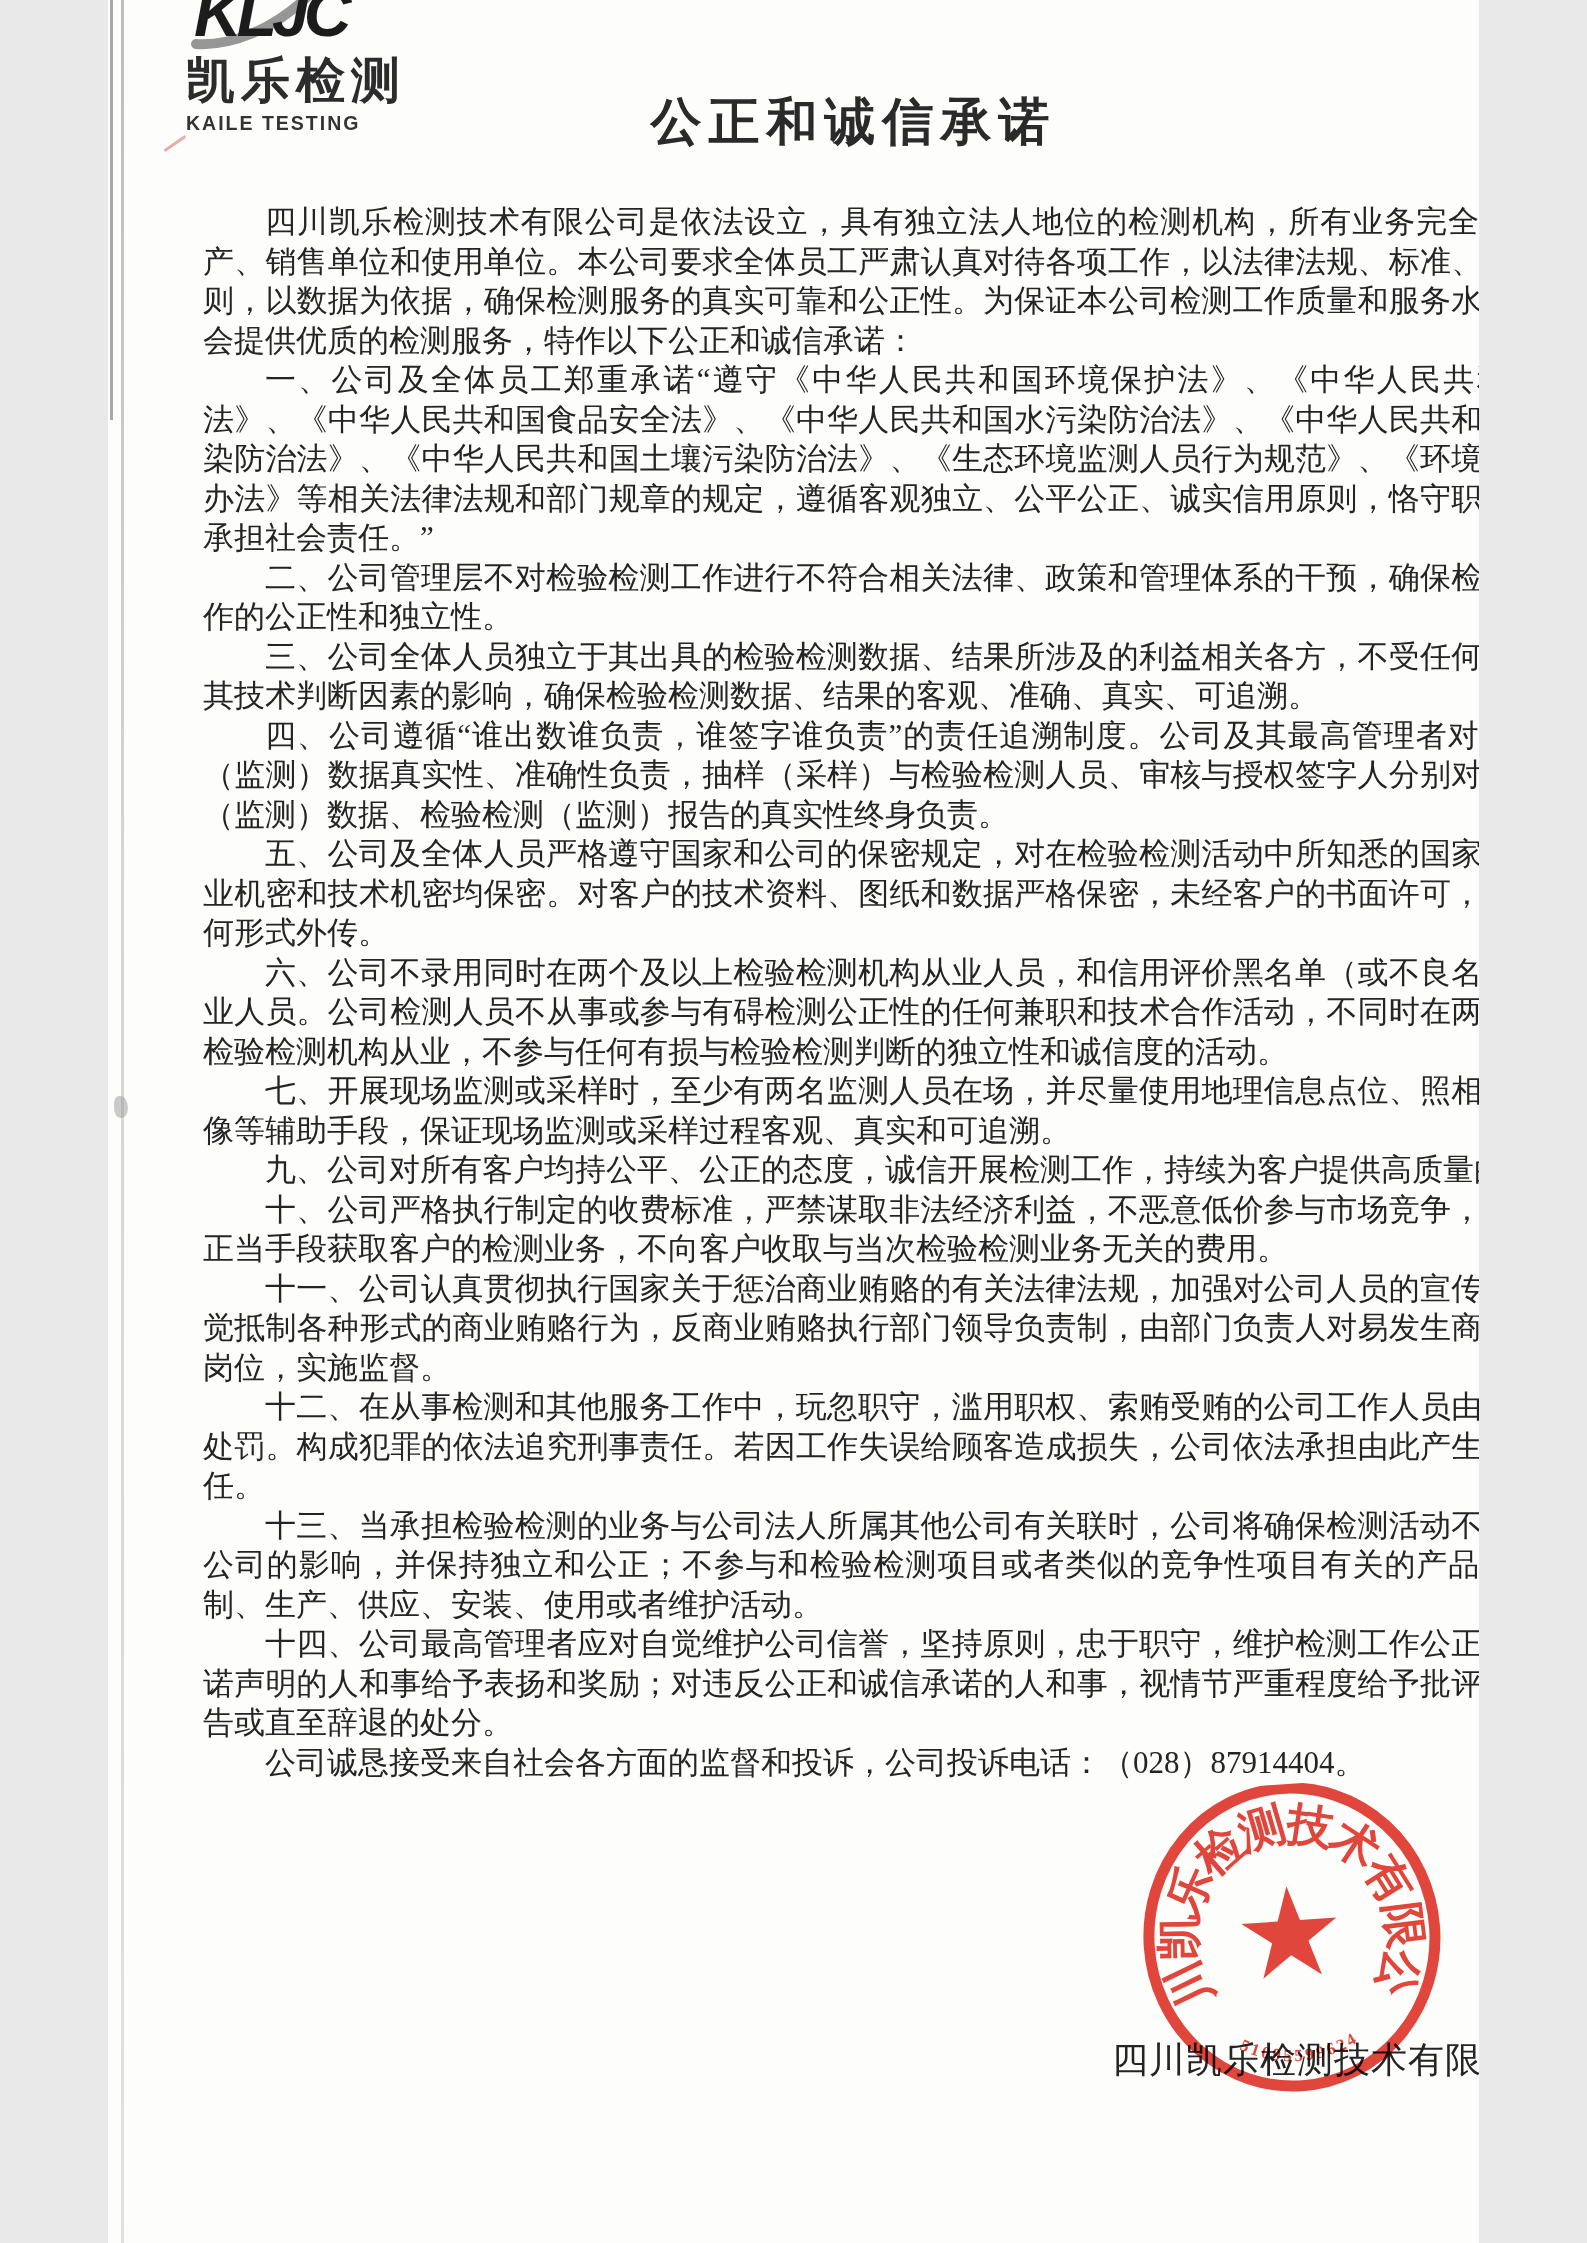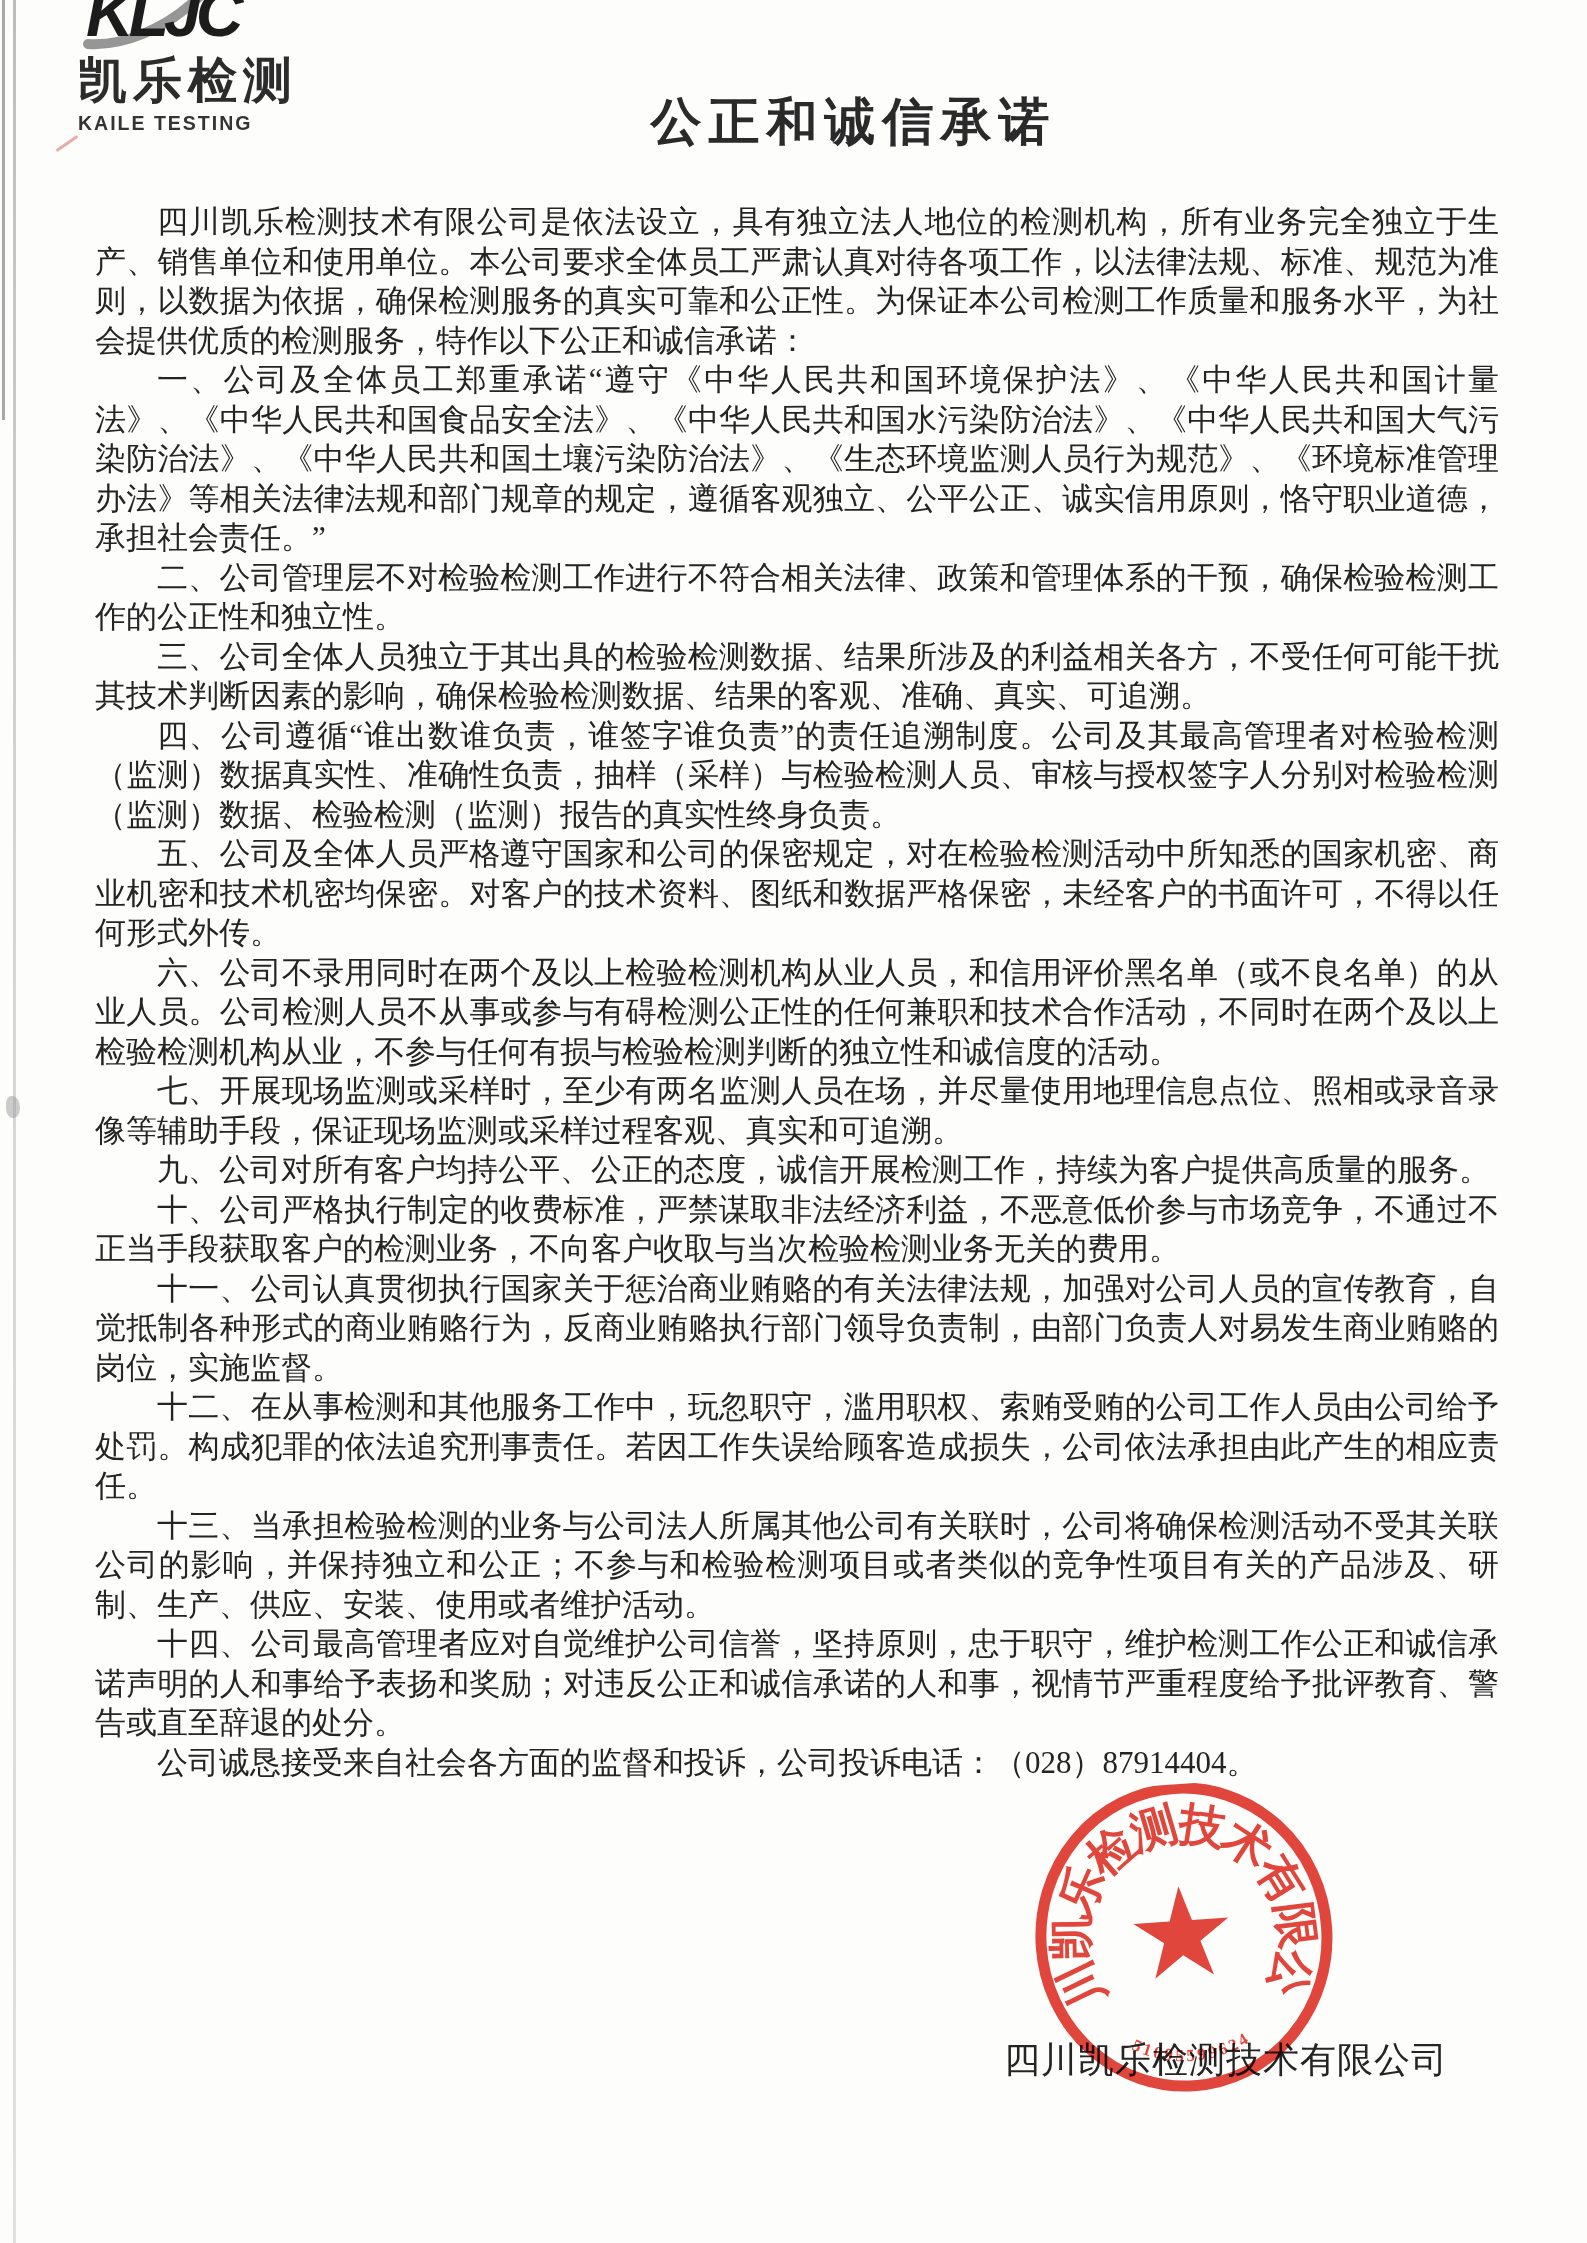--- a/index.html
+++ b/index.html
@@ -1,18 +1,18 @@
 <!DOCTYPE html>
 <html><head>
 <meta charset="utf-8">
 <style>
   html, body { margin: 0; padding: 0; background: #e9e9e9; }
   .page {
     position: relative;
-    width: 1587px;
+    width: 1371px;
     height: 2243px;
     margin: 0 auto;
     background: #fdfdfc;
     overflow: hidden;
     font-family: "Liberation Serif", "DejaVu Serif", serif;
     color: #242424;
   }
   
   .edge-line {
     position: absolute; left: 13px; top: 0; width: 3px; height: 100%;

